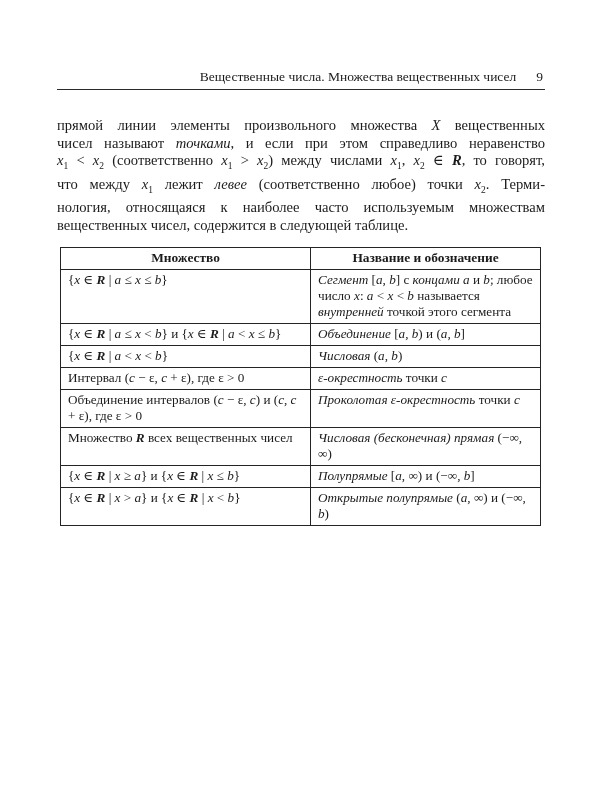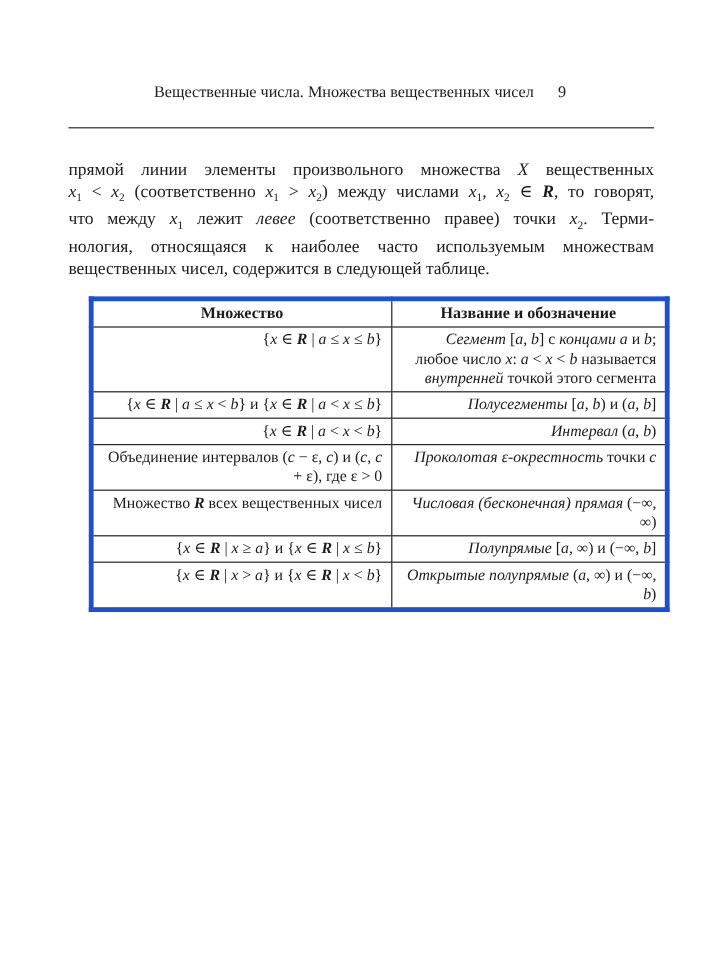--- a/index.html
+++ b/index.html
@@ -11,84 +11,84 @@
   .page {
     position: relative;
     width: 600px; height: 800px;
     box-sizing: border-box;
     padding: 69px 55px 0 57px;
     font-family: "Liberation Serif", "DejaVu Serif", serif;
     color: #1b1b1b;
   }
   .running-head {
     display: flex;
-    justify-content: center;
+    justify-content: flex-end;
     align-items: baseline;
     font-size: 13.5px;
     line-height: 15px;
-    padding-bottom: 22px;
+    padding-bottom: 5px;
     border-bottom: 1.5px solid #2b2b2b;
     gap: 20px;
   }
   .running-head .pageno { padding-right: 2px; }
   .body-text {
     margin-top: 27px;
     font-size: 14.6px;
     line-height: 17.7px;
   }
   .tline {
     text-align: justify;
     text-align-last: justify;
     white-space: normal;
   }
   .tline.last { text-align-last: left; }
   table.sets {
     border-collapse: collapse;
     margin-top: 13px;
-    margin-left: 17px;
+    margin-left: 3px;
     width: 480px;
     table-layout: fixed;
-    border: 4px solid #1d4ed8;
+    border: 1px solid #1d4ed8;
     font-size: 13.2px;
     line-height: 16px;
   }
   table.sets th, table.sets td {
     border: 1.2px solid #242424;
     vertical-align: top;
   }
   table.sets th {
     font-weight: bold;
     text-align: center;
     font-size: 13.4px;
     padding: 2px 4px 3px 4px;
   }
   table.sets td {
     padding: 2px 7px 3px 7px;
-    text-align: right;
   }
   col.c1 { width: 250px; }
   col.c2 { width: 230px; }
   .s-i  { font-style: italic; }
   .s-bi { font-style: italic; font-weight: bold; }
   .s-sub { font-size: 9.5px; vertical-align: -3.5px; letter-spacing: 0; }
 </style>
 </head>
 <body>
 
 <div class="page">
 
   <div class="running-head">
     <span class="title">Вещественные числа. Множества вещественных чисел</span>
     <span class="pageno">9</span>
   </div>
 
   <div class="body-text">
       <div class="tline"><span>прямой линии элементы произвольного множества </span><span class="s-i">X</span><span> вещественных</span></div>
+      <div class="tline"><span>чисел называют </span><span class="s-i">точками</span><span>, и если при этом справедливо неравенство</span></div>
       <div class="tline"><span class="s-i">x</span><span class="s-sub">1</span><span> &lt; </span><span class="s-i">x</span><span class="s-sub">2</span><span> (соответственно </span><span class="s-i">x</span><span class="s-sub">1</span><span> &gt; </span><span class="s-i">x</span><span class="s-sub">2</span><span>) между числами </span><span class="s-i">x</span><span class="s-sub">1</span><span>, </span><span class="s-i">x</span><span class="s-sub">2</span><span> ∈ </span><span class="s-bi">R</span><span>, то говорят,</span></div>
-      <div class="tline"><span>что между </span><span class="s-i">x</span><span class="s-sub">1</span><span> лежит </span><span class="s-i">левее</span><span> (соответственно правее) точки </span><span class="s-i">x</span><span class="s-sub">2</span><span>. Терми-</span></div>
+      <div class="tline"><span>что между </span><span class="s-i">x</span><span class="s-sub">1</span><span> лежит </span><span class="s-i">левее</span><span> (соответственно любое) точки </span><span class="s-i">x</span><span class="s-sub">2</span><span>. Терми-</span></div>
       <div class="tline"><span>нология, относящаяся к наиболее часто используемым множествам</span></div>
       <div class="tline last"><span>вещественных чисел, содержится в следующей таблице.</span></div>
     </div>
 
   <table class="sets">
     <colgroup>
         <col class="c1">
         <col class="c2">
       </colgroup>
     <thead>
@@ -97,25 +97,29 @@
         <th>Название и обозначение</th>
       </tr>
     </thead>
     <tbody>
         <tr>
           <td><span>{</span><span class="s-i">x</span><span> ∈ </span><span class="s-bi">R</span><span> | </span><span class="s-i">a</span><span> ≤ </span><span class="s-i">x</span><span> ≤ </span><span class="s-i">b</span><span>}</span></td>
           <td><span class="s-i">Сегмент</span><span> [</span><span class="s-i">a</span><span>, </span><span class="s-i">b</span><span>] с </span><span class="s-i">концами</span><span> </span><span class="s-i">a</span><span> и </span><span class="s-i">b</span><span>; любое число </span><span class="s-i">x</span><span>: </span><span class="s-i">a</span><span> &lt; </span><span class="s-i">x</span><span> &lt; </span><span class="s-i">b</span><span> называется </span><span class="s-i">внутренней</span><span> точкой этого сегмента</span></td>
         </tr>
         <tr>
           <td><span>{</span><span class="s-i">x</span><span> ∈ </span><span class="s-bi">R</span><span> | </span><span class="s-i">a</span><span> ≤ </span><span class="s-i">x</span><span> &lt; </span><span class="s-i">b</span><span>} и {</span><span class="s-i">x</span><span> ∈ </span><span class="s-bi">R</span><span> | </span><span class="s-i">a</span><span> &lt; </span><span class="s-i">x</span><span> ≤ </span><span class="s-i">b</span><span>}</span></td>
-          <td><span class="s-i">Полусегменты</span><span> [</span><span class="s-i">a</span><span>, </span><span class="s-i">b</span><span>) и (</span><span class="s-i">a</span><span>, </span><span class="s-i">b</span><span>]</span></td>
+          <td><span class="s-i">Объединение</span><span> [</span><span class="s-i">a</span><span>, </span><span class="s-i">b</span><span>) и (</span><span class="s-i">a</span><span>, </span><span class="s-i">b</span><span>]</span></td>
         </tr>
         <tr>
           <td><span>{</span><span class="s-i">x</span><span> ∈ </span><span class="s-bi">R</span><span> | </span><span class="s-i">a</span><span> &lt; </span><span class="s-i">x</span><span> &lt; </span><span class="s-i">b</span><span>}</span></td>
-          <td><span class="s-i">Интервал</span><span> (</span><span class="s-i">a</span><span>, </span><span class="s-i">b</span><span>)</span></td>
+          <td><span class="s-i">Числовая</span><span> (</span><span class="s-i">a</span><span>, </span><span class="s-i">b</span><span>)</span></td>
+        </tr>
+        <tr>
+          <td><span>Интервал (</span><span class="s-i">c</span><span> − ε, </span><span class="s-i">c</span><span> + ε), где ε &gt; 0</span></td>
+          <td><span class="s-i">ε-окрестность</span><span> точки </span><span class="s-i">c</span></td>
         </tr>
         <tr>
           <td><span>Объединение интервалов (</span><span class="s-i">c</span><span> − ε, </span><span class="s-i">c</span><span>) и (</span><span class="s-i">c</span><span>, </span><span class="s-i">c</span><span> + ε), где ε &gt; 0</span></td>
           <td><span class="s-i">Проколотая ε-окрестность</span><span> точки </span><span class="s-i">c</span></td>
         </tr>
         <tr>
           <td><span>Множество </span><span class="s-bi">R</span><span> всех вещественных чисел</span></td>
           <td><span class="s-i">Числовая (бесконечная) прямая</span><span> (−∞, ∞)</span></td>
         </tr>
         <tr>

